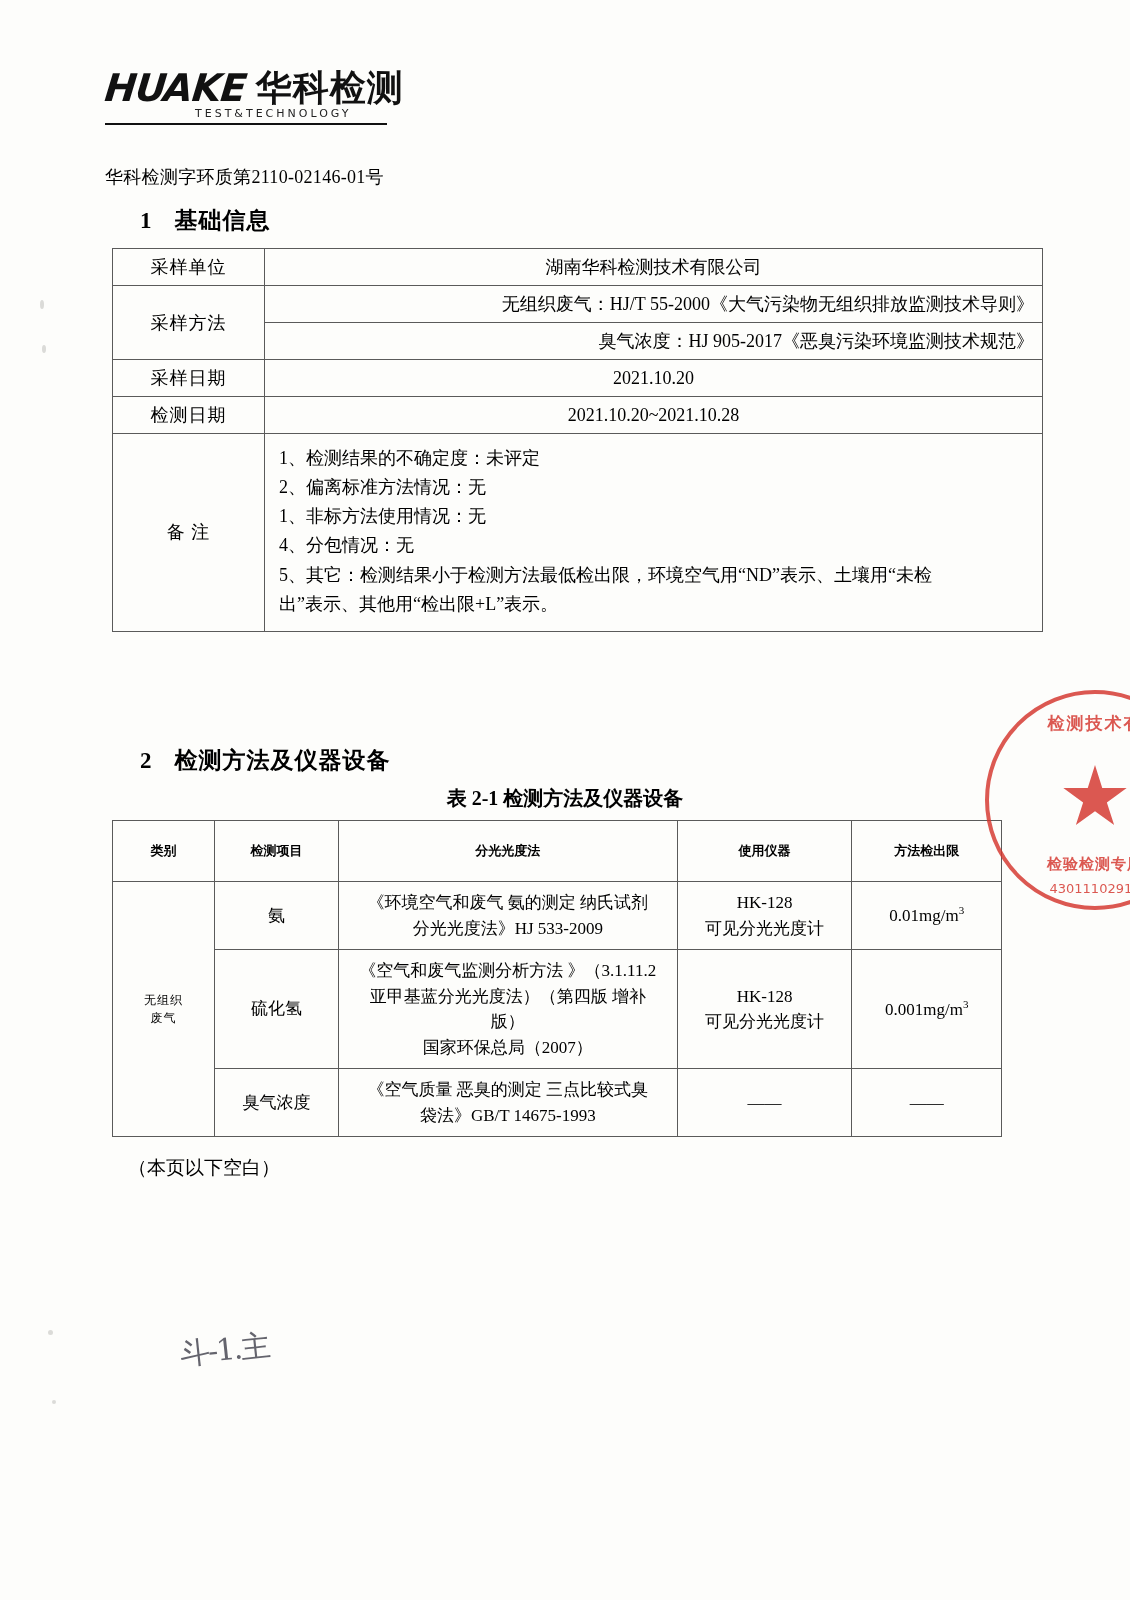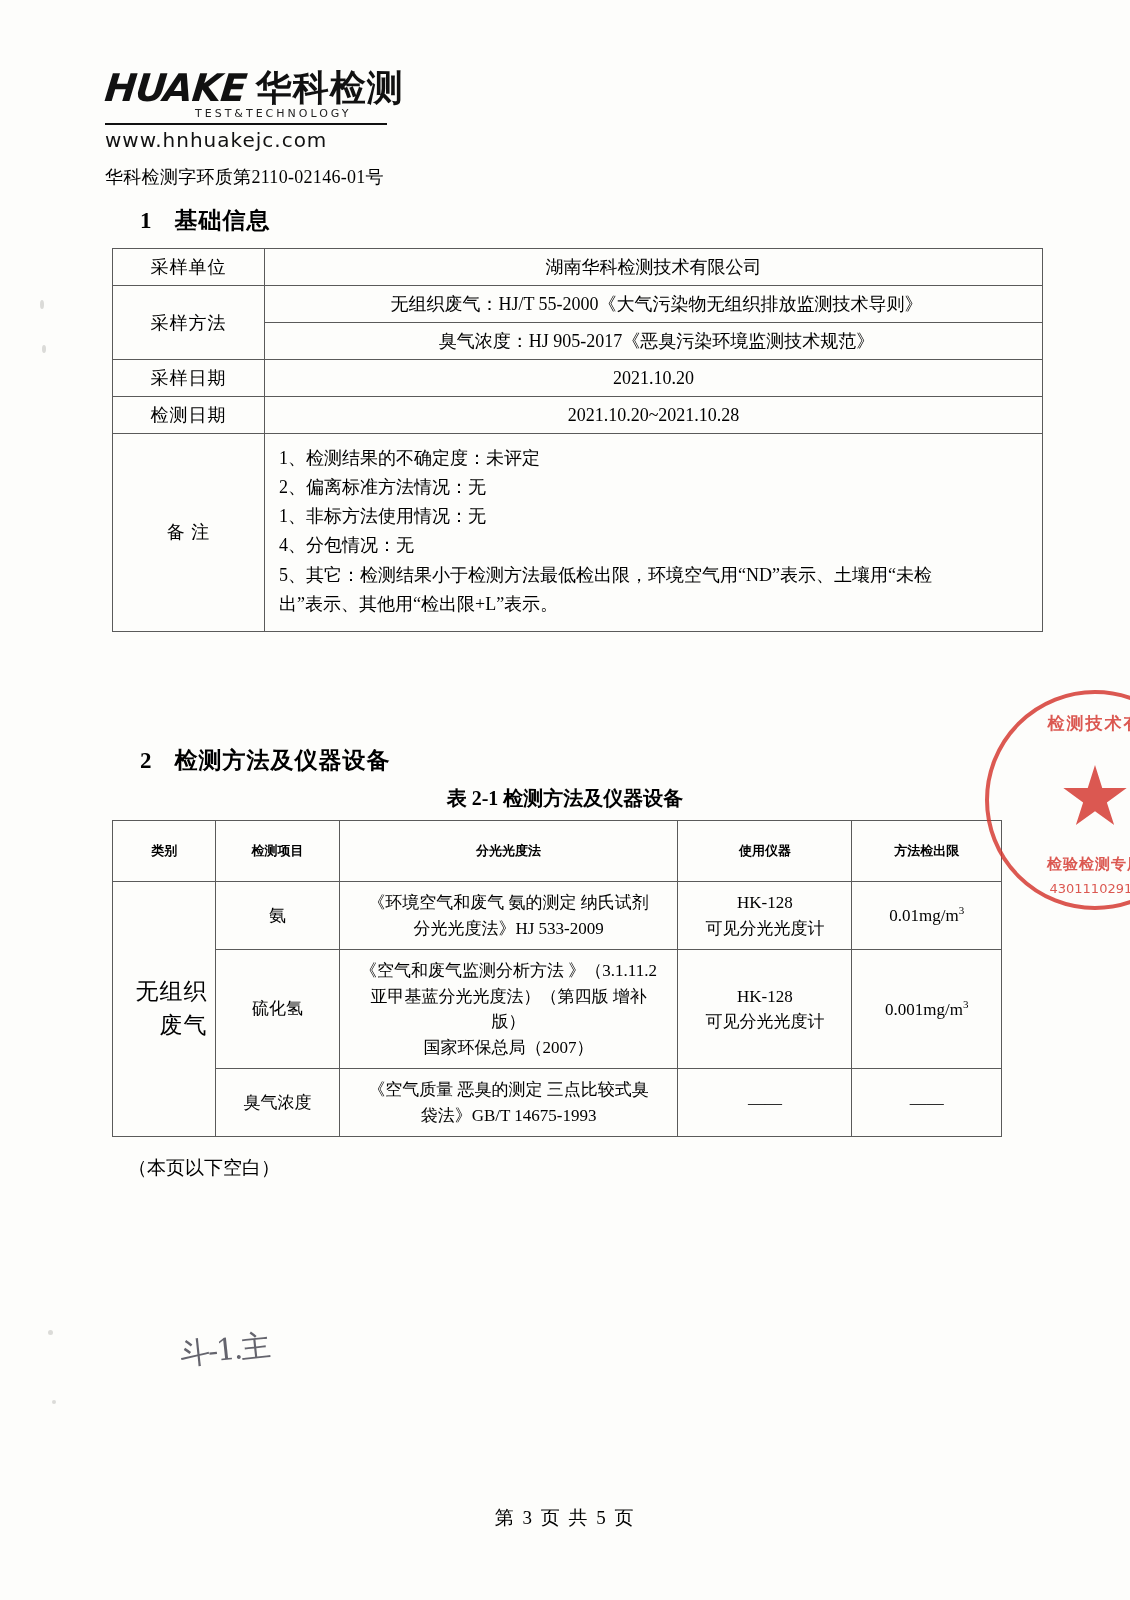--- a/index.html
+++ b/index.html
@@ -119,21 +119,21 @@
     width: 135px;
     text-align: center;
     font-size: 18px;
     letter-spacing: 1px;
   }
   #tbl-basic td.val-center {
     text-align: center;
     font-size: 18px;
   }
   #tbl-basic td.val-left {
-    text-align: center;
+    text-align: right;
     font-size: 18px;
     padding-left: 14px;
   }
   #tbl-basic td.note {
     text-align: left;
     padding: 10px 14px 12px 14px;
     line-height: 1.62;
     font-size: 18px;
   }
   
@@ -150,23 +150,22 @@
   #tbl-method td {
     text-align: center;
     line-height: 1.5;
     font-size: 17px;
   }
   #tbl-method td.method {
     text-align: center;
     padding: 8px 14px;
   }
   #tbl-method td.cat {
-    font-size: 23px;
-    letter-spacing: 1px;
-    text-align: right;
+    font-size: 12px;
+    letter-spacing: 1px;
   }
   .col-cat { width: 96px; }
   .col-item { width: 120px; }
   .col-method { width: 358px; }
   .col-instr { width: 176px; }
   .col-dl { width: 140px; }
   sup { font-size: 11px; vertical-align: super; }
   
   .blank-note {
     position: absolute;
@@ -250,21 +249,20 @@
 
 <div class="page">
 
   <div class="logo-block">
     <div class="logo-row">
       <span class="logo-huake">HUAKE</span>
       <span class="logo-cn">华科检测</span>
     </div>
     <div class="logo-sub">TEST&amp;TECHNOLOGY</div>
     <div class="logo-rule"></div>
-    <div class="logo-url">www.hnhuakejc.com</div>
   </div>
 
   <div class="report-no">华科检测字环质第2110-02146-01号</div>
 
   <div class="sec-h" id="sec1">
     <span class="num">1</span><span>基础信息</span>
   </div>
 
   <table id="tbl-basic">
     <tbody>
@@ -372,15 +370,14 @@
     <div class="stamp-code">43011102910</div>
   </div>
 
   <div class="handwrite">斗-1.主</div>
 
   <div class="speck" style="left:40px;top:300px;width:4px;height:9px;"></div>
   <div class="speck" style="left:42px;top:345px;width:4px;height:8px;"></div>
   <div class="speck" style="left:48px;top:1330px;width:5px;height:5px;"></div>
   <div class="speck" style="left:52px;top:1400px;width:4px;height:4px;"></div>
 
-  <div class="footer">第 3 页 共 5 页</div>
 
 </div>
 
 </body></html>

